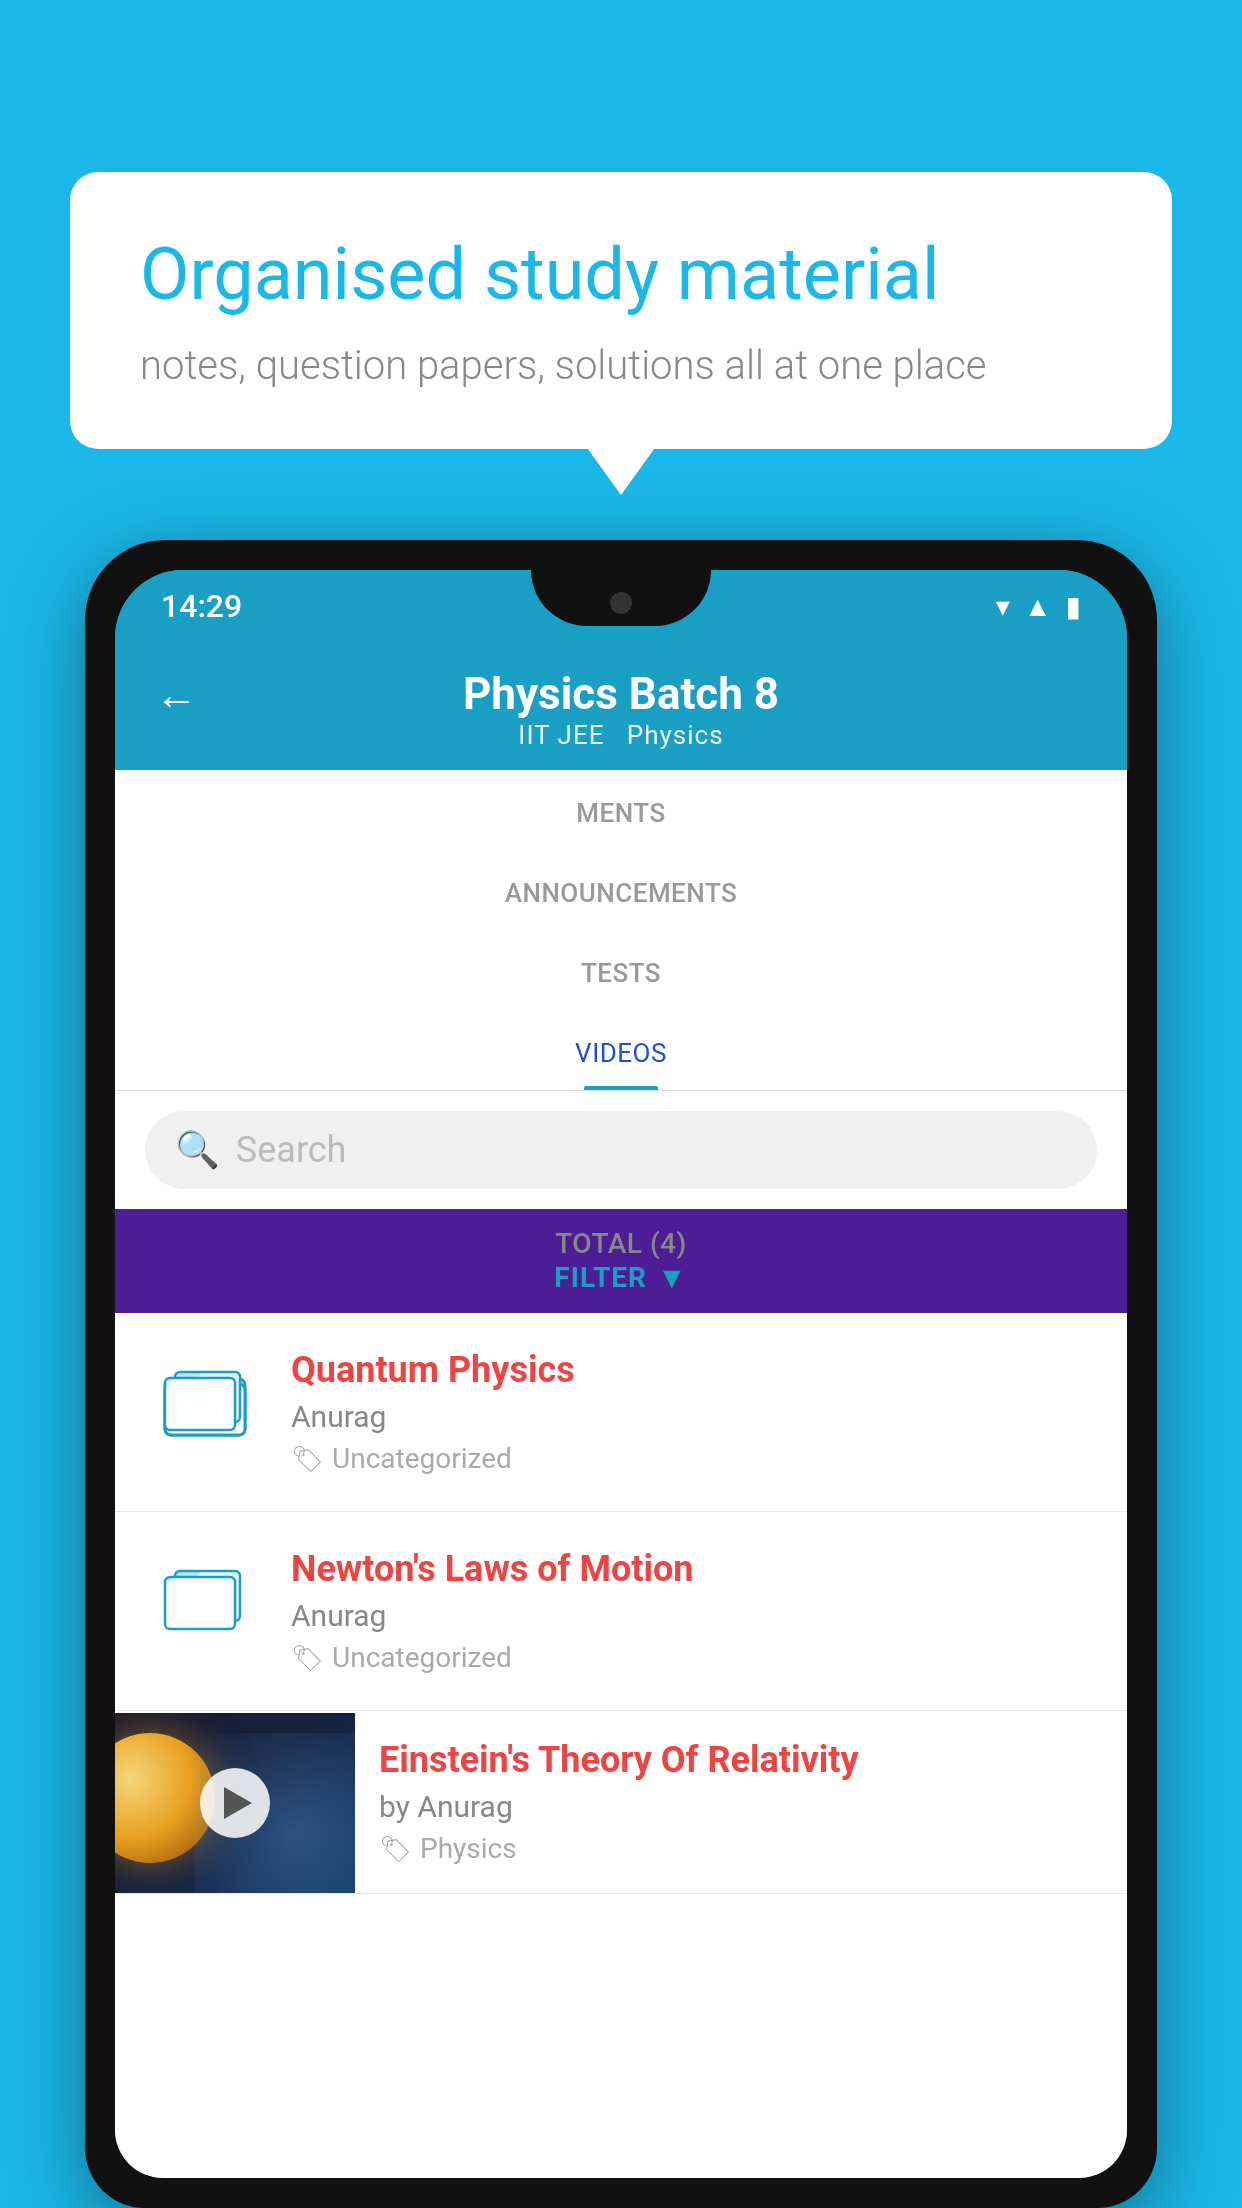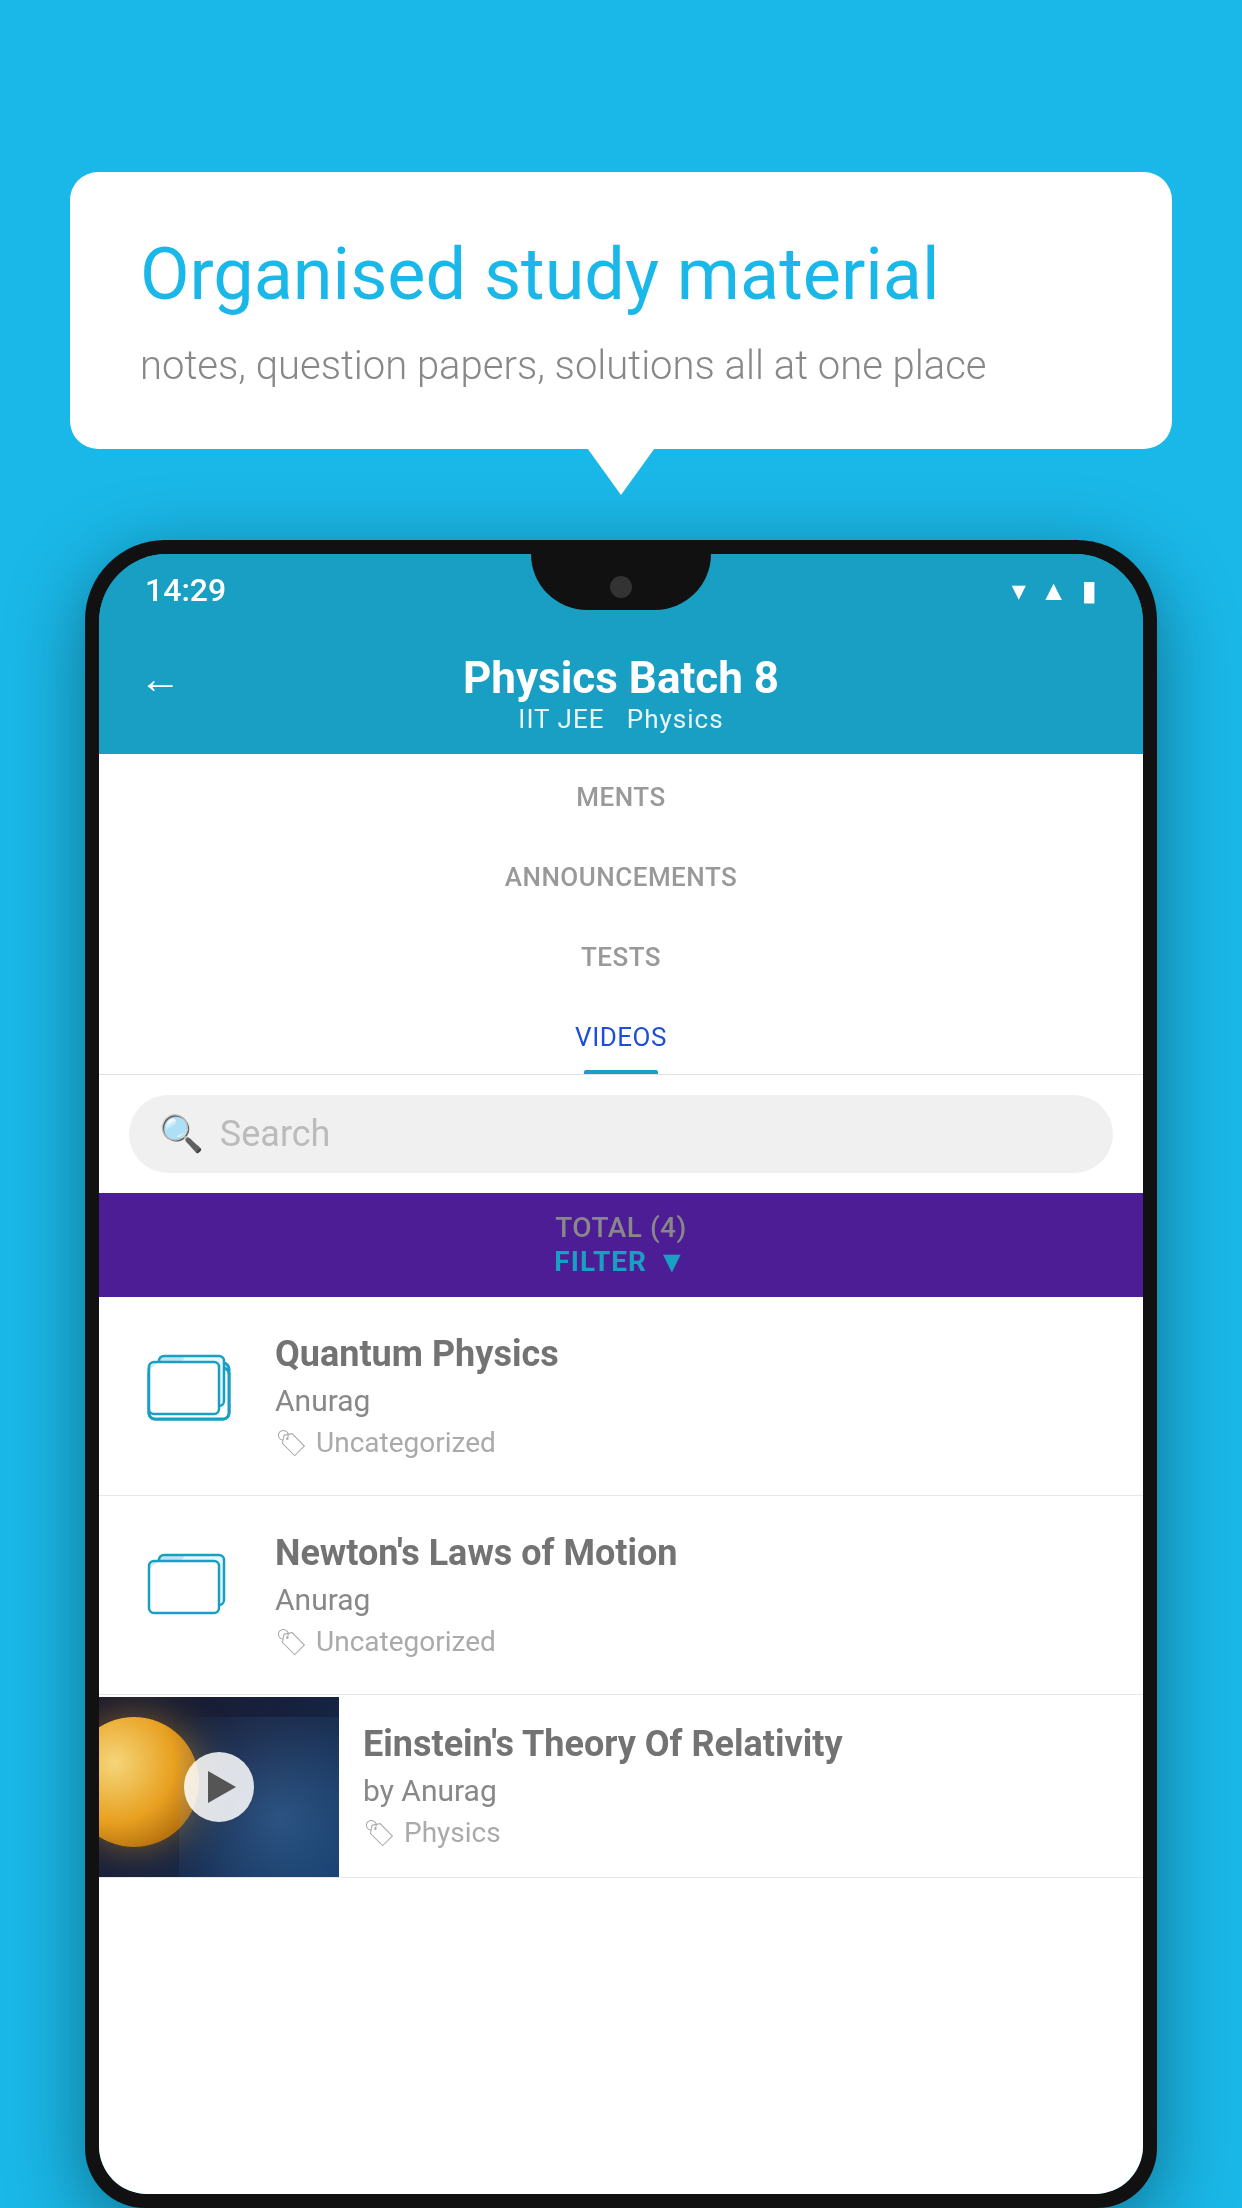--- a/index.html
+++ b/index.html
@@ -59,21 +59,21 @@
     
     .phone-frame {
       position: absolute;
       top: 540px;
       left: 85px;
       right: 85px;
       bottom: 0px;
       background: #111;
       border-radius: 80px 80px 60px 60px;
       overflow: hidden;
-      padding: 0;
+      padding: 16px;
       box-shadow: 0 20px 80px rgba(0,0,0,0.4);
     }
 
     
     .status-bar {
       background: #1a9fc4;
       height: 72px;
       display: flex;
       align-items: center;
       justify-content: space-between;
@@ -284,21 +284,21 @@
       height: 90px;
     }
 
     .video-item-info {
       flex: 1;
     }
 
     .video-title {
       font-size: 36px;
       font-weight: 700;
-      color: #737373;
+      color: #ef4444;
       margin-bottom: 8px;
     }
 
     .video-author {
       font-size: 30px;
       color: #888;
       margin-bottom: 8px;
     }
 
     .video-tag {

